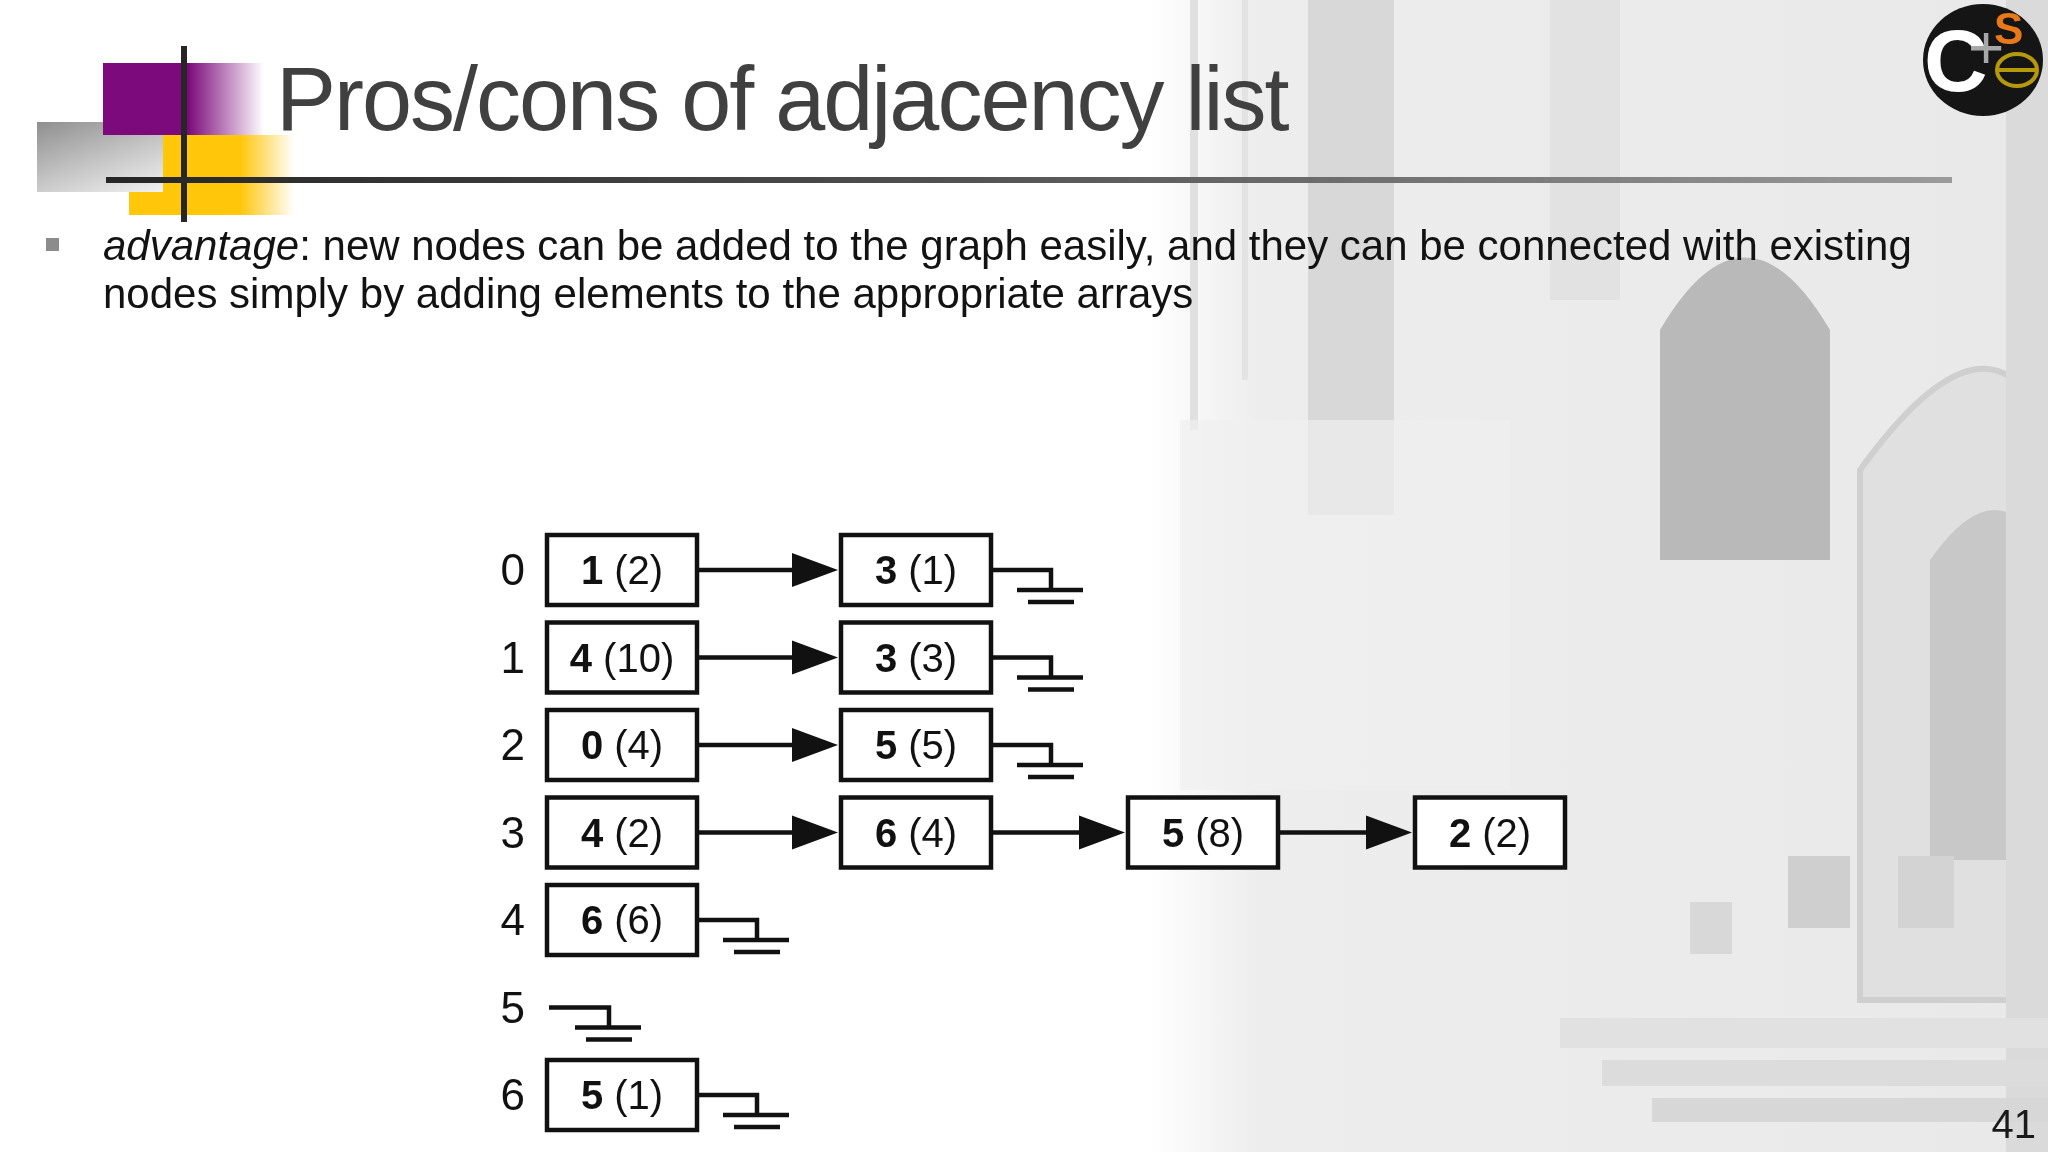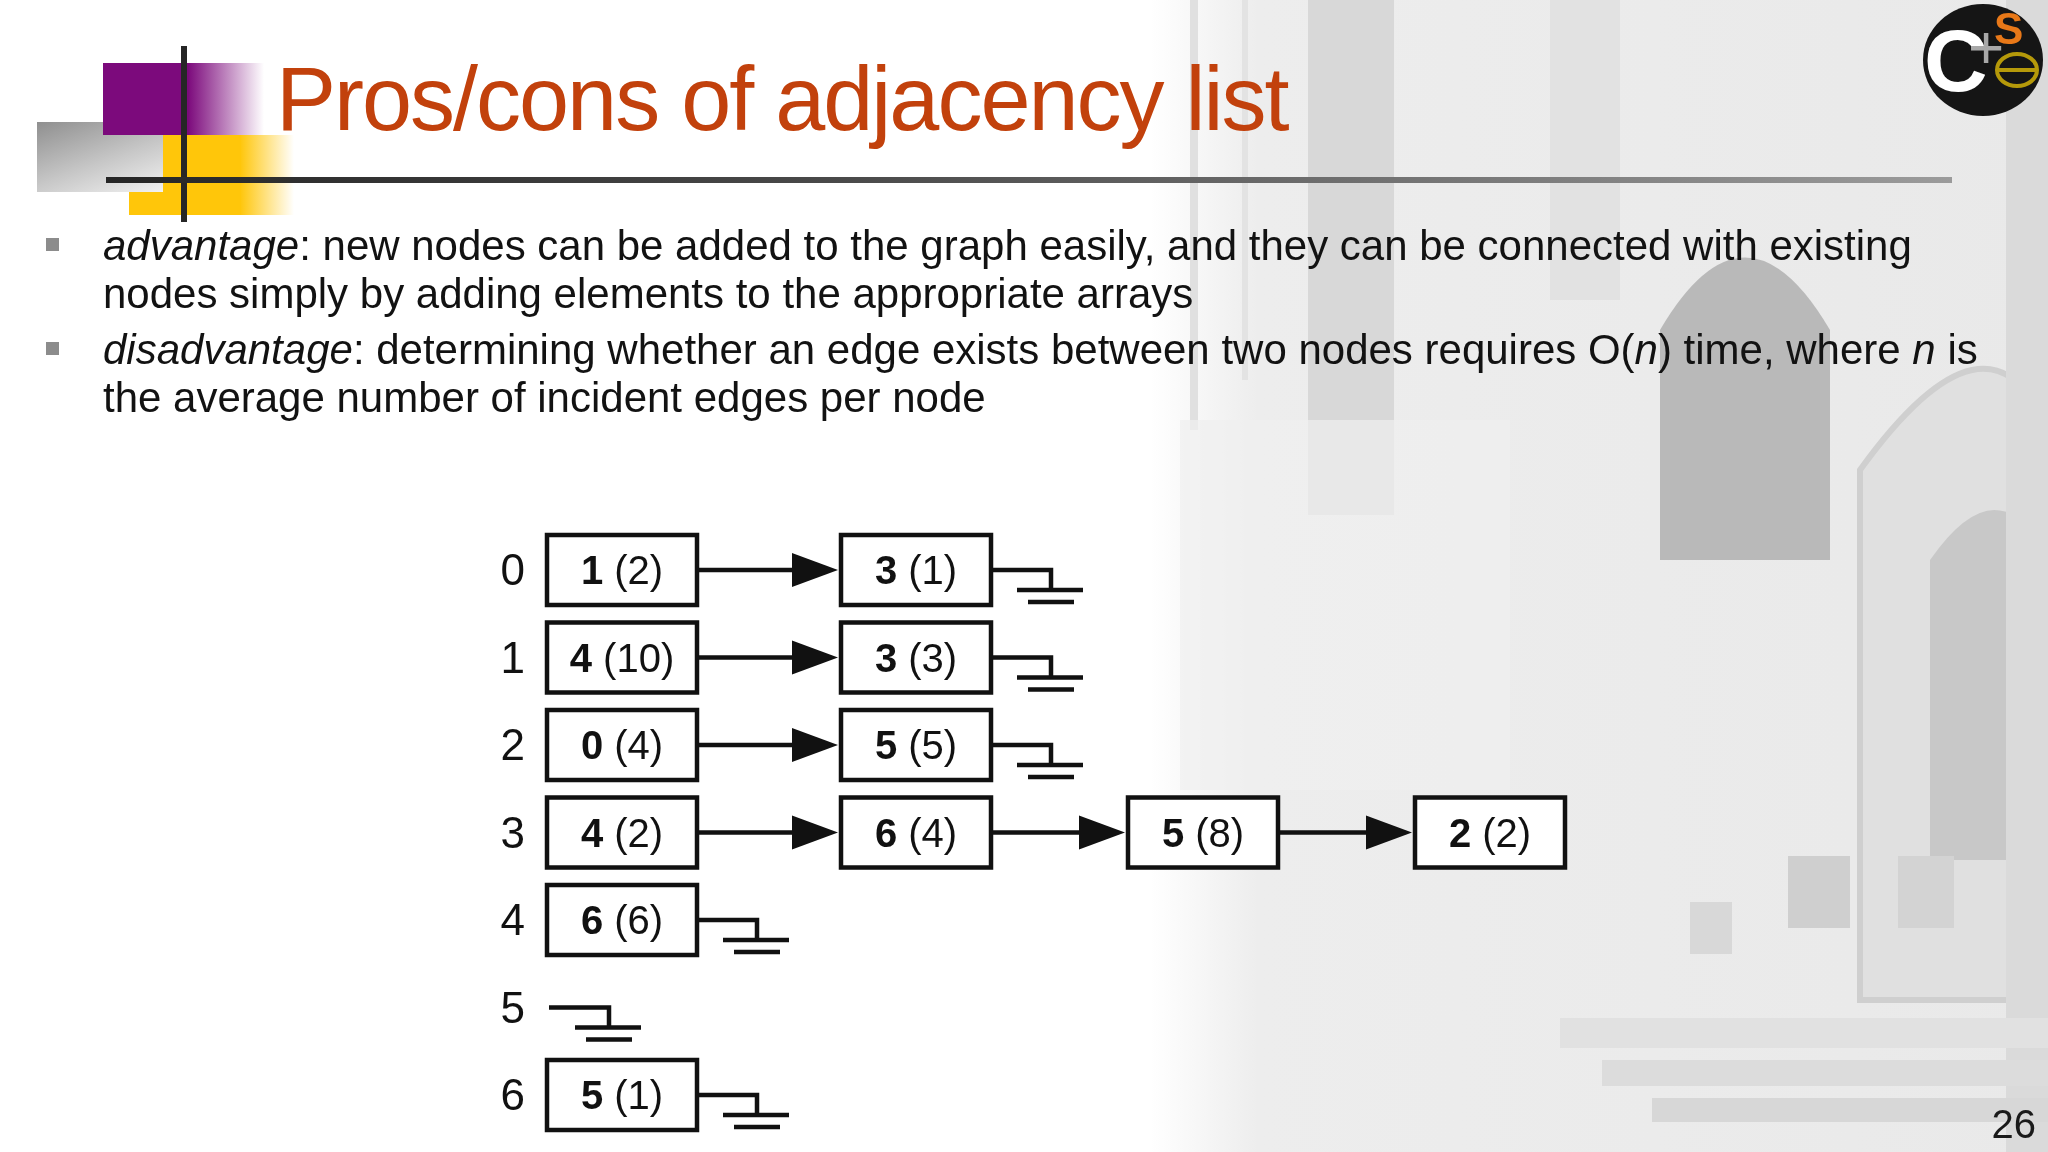--- a/index.html
+++ b/index.html
@@ -15,21 +15,21 @@
   .sq-gray{left:37px;top:122px;width:126px;height:70px;
     background:linear-gradient(160deg,#8f8f8f 0%,#c7c7c7 55%,#f2f2f2 100%);}
   .sq-purple{left:103px;top:63px;width:86px;height:72px;background:#7c0a7c;}
   .sq-purple-fade{left:188px;top:63px;width:76px;height:72px;
     background:linear-gradient(to right,#7c0a7c,rgba(124,10,124,0));}
   .v-line{left:181px;top:46px;width:6px;height:176px;background:#262626;}
   .h-line{left:106px;top:177px;width:1846px;height:6px;
     background:linear-gradient(to right,#262626 0%,#4a4a4a 40%,#9b9b9b 100%);}
   
   .title{position:absolute;left:276px;top:52px;font-size:90px;line-height:1.05;
-    letter-spacing:-2px;color:#c2410c;white-space:nowrap;}
+    letter-spacing:-2px;color:#404040;white-space:nowrap;}
   
   .bullets{position:absolute;left:0;top:222px;width:2010px;padding-left:28px;}
   .bullet{display:flex;align-items:flex-start;margin-bottom:8px;}
   .marker{flex:0 0 auto;width:13px;height:13px;background:#8c8c8c;margin:16px 0 0 18px;}
   .bullet-text{margin-left:44px;width:1900px;font-size:42px;line-height:48px;color:#121212;}
   
   .layer{position:absolute;left:0;top:0;width:2048px;height:1152px;}
   svg text{font-family:"Liberation Sans",sans-serif;}
   
   .logo{position:absolute;left:1922px;top:2px;width:122px;height:118px;}
@@ -87,24 +87,20 @@
       <ellipse cx="95" cy="68" rx="20" ry="16" fill="none" stroke="#b5990a" stroke-width="4"></ellipse>
       <line x1="75" y1="68" x2="115" y2="68" stroke="#b5990a" stroke-width="4"></line>
     </g>
   </svg>
 
   <div class="bullets" id="bullets">
       <div class="bullet">
         <span class="marker"></span>
         <div class="bullet-text"><i>advantage</i><span>: new nodes can be added to the graph easily, and they can be connected with existing nodes simply by adding elements to the appropriate arrays</span></div>
       </div>
-      <div class="bullet">
-        <span class="marker"></span>
-        <div class="bullet-text"><i>disadvantage</i><span>: determining whether an edge exists between two nodes requires O(</span><i>n</i><span>) time, where </span><i>n</i><span> is the average number of incident edges per node</span></div>
-      </div>
     </div>
 
   <svg class="layer" id="diagram" viewBox="0 0 2048 1152">
       <text x="525" y="585" text-anchor="end" font-size="44" fill="#111111">0</text>
       <rect x="547" y="535" width="150" height="70" fill="#ffffff" stroke="#111111" stroke-width="4.5"></rect>
       <text x="622" y="584" text-anchor="middle" font-size="40" fill="#111111"><tspan font-weight="bold">1</tspan><tspan>&nbsp;(2)</tspan></text>
       <line x1="697" y1="570" x2="796" y2="570" stroke="#111111" stroke-width="4.5"></line>
       <polygon points="838,570 792,553 792,587" fill="#111111"></polygon>
       <rect x="841" y="535" width="150" height="70" fill="#ffffff" stroke="#111111" stroke-width="4.5"></rect>
       <text x="916" y="584" text-anchor="middle" font-size="40" fill="#111111"><tspan font-weight="bold">3</tspan><tspan>&nbsp;(1)</tspan></text>
@@ -145,14 +141,14 @@
       <text x="622" y="934" text-anchor="middle" font-size="40" fill="#111111"><tspan font-weight="bold">6</tspan><tspan>&nbsp;(6)</tspan></text>
       <path d="M697,920 H757 V940 M723,940 H789 M734,952 H780" stroke="#111111" stroke-width="4.5" fill="none"></path>
       <text x="525" y="1022.5" text-anchor="end" font-size="44" fill="#111111">5</text>
       <path d="M549,1007.5 H609 V1027.5 M575,1027.5 H641 M586,1039.5 H632" stroke="#111111" stroke-width="4.5" fill="none"></path>
       <text x="525" y="1110" text-anchor="end" font-size="44" fill="#111111">6</text>
       <rect x="547" y="1060" width="150" height="70" fill="#ffffff" stroke="#111111" stroke-width="4.5"></rect>
       <text x="622" y="1109" text-anchor="middle" font-size="40" fill="#111111"><tspan font-weight="bold">5</tspan><tspan>&nbsp;(1)</tspan></text>
       <path d="M697,1095 H757 V1115 M723,1115 H789 M734,1127 H780" stroke="#111111" stroke-width="4.5" fill="none"></path>
     </svg>
 
-  <div class="page-num">26</div>
+  <div class="page-num">41</div>
 </div>
 
 </body></html>

